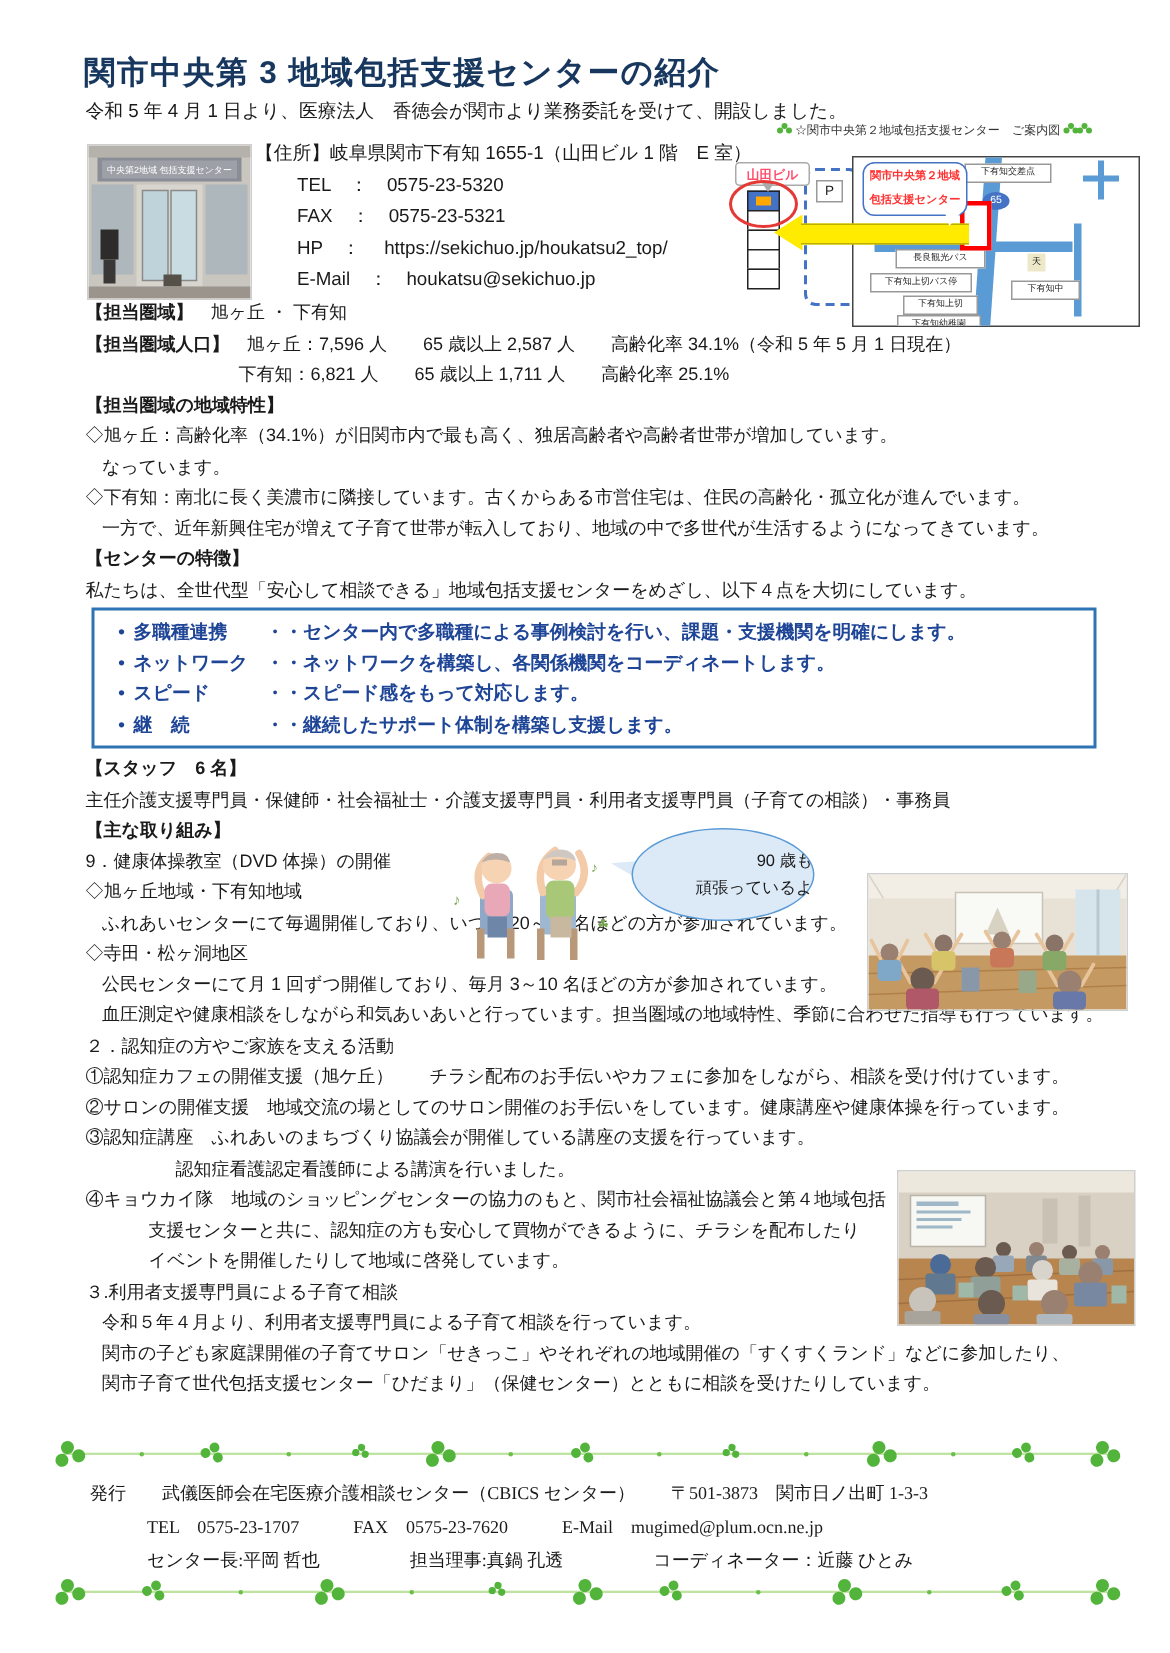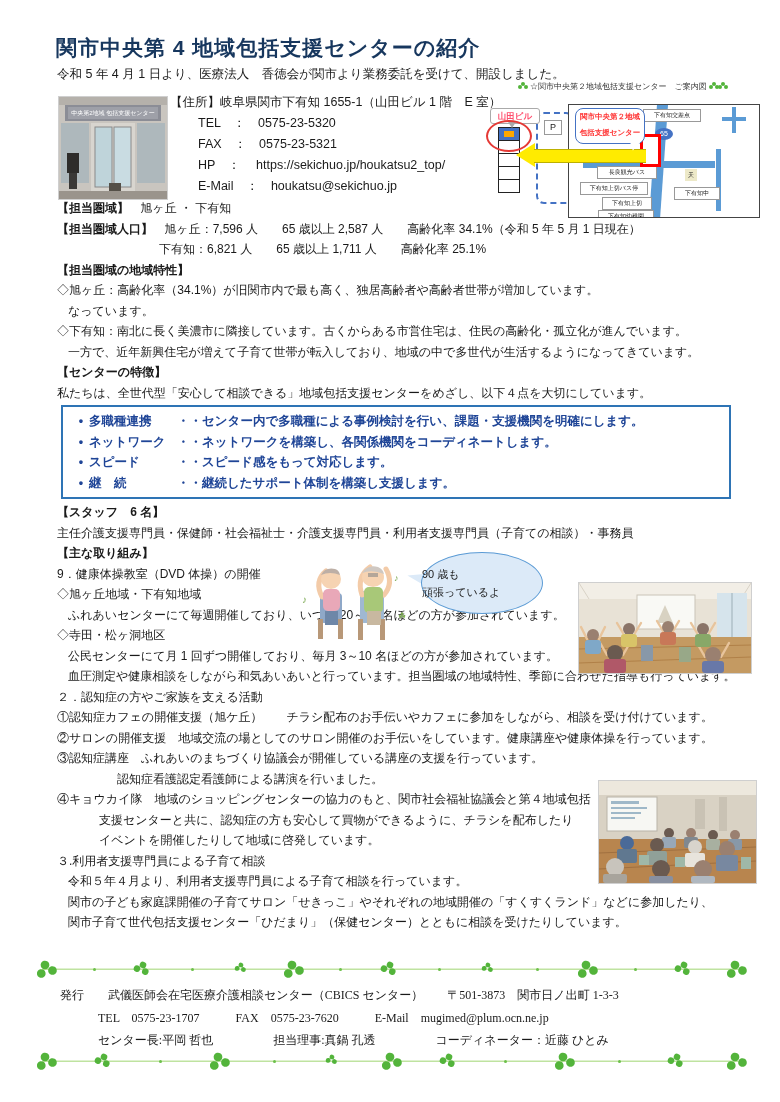--- a/index.html
+++ b/index.html
@@ -68,21 +68,21 @@
   .gap{margin-left:8px;}
   #feature-box{border:2px solid #2E74B5;margin:2px 0 3px 4px;width:656px;padding:4px 0 4px 10px;background:#fff;}
   .f-row{display:flex;align-items:center;line-height:20.5px;color:#1F4597;font-weight:bold;font-size:12.5px;white-space:nowrap;}
   .f-bullet{width:16px;text-align:center;}
   .f-term{width:88px;}
   .f-desc{}
   
   #illu{left:298px;top:553px;}
   
   #bubble{left:421px;top:552px;width:122px;height:62px;background:#DCEAF8;border:1.5px solid #5B9BD5;border-radius:50%;
-    text-align:left;font-size:11px;line-height:18px;padding-top:12px;box-sizing:border-box;}
+    text-align:right;font-size:11px;line-height:18px;padding-top:12px;box-sizing:border-box;}
   #bubble-tail{left:407px;top:572px;width:0;height:0;border-top:5px solid transparent;border-bottom:9px solid transparent;
     border-right:22px solid #DCEAF8;transform:rotate(8deg);}
   #bubble-tail-b{left:404px;top:570px;width:0;height:0;border-top:6px solid transparent;border-bottom:10px solid transparent;
     border-right:24px solid #5B9BD5;transform:rotate(8deg);z-index:-1;}
   
   .photo{border:1px solid #cfcfcf;}
   
   .divider{position:absolute;left:42px;width:696px;height:22px;display:flex;align-items:center;justify-content:space-between;
     background:linear-gradient(to bottom,transparent 10px,#BFE3A0 11px,#BFE3A0 12px,transparent 12px);}
   .clv{width:6px;height:6px;background:#53B43B;border-radius:50%;
@@ -97,21 +97,21 @@
   #footer{left:60px;top:984px;font-size:12px;line-height:22.5px;}
   #footer p{margin:0;white-space:nowrap;font-family:Liberation Serif, serif;}
   #footer .f2{padding-left:38px;}
   #footer .f3{padding-left:38px;}
 </style>
 </head>
 <body>
 
 <div id="page">
 
-  <h1 id="title" class="abs">関市中央第 4 地域包括支援センターの紹介</h1>
+  <h1 id="title" class="abs">関市中央第 3 地域包括支援センターの紹介</h1>
   <p id="subtitle" class="abs">令和 5 年 4 月 1 日より、医療法人　香徳会が関市より業務委託を受けて、開設しました。</p>
 
   <svg id="storefront" class="abs photo" style="left:58px;top:96px;" width="108" height="102" viewBox="0 0 108 102">
     <rect x="0" y="0" width="108" height="102" fill="#C9C5BF"></rect>
     <rect x="0" y="0" width="108" height="8" fill="#B5B1AB"></rect>
     <rect x="6" y="8" width="96" height="16" fill="#8B8D96"></rect>
     <rect x="9" y="10" width="90" height="12" fill="#9EA0A8"></rect>
     <text x="54" y="18" font-size="6" fill="#ffffff" text-anchor="middle">中央第2地域 包括支援センター</text>
     <rect x="2" y="26" width="28" height="60" fill="#AEB8BC"></rect>
     <rect x="78" y="26" width="28" height="60" fill="#AEB8BC"></rect>

